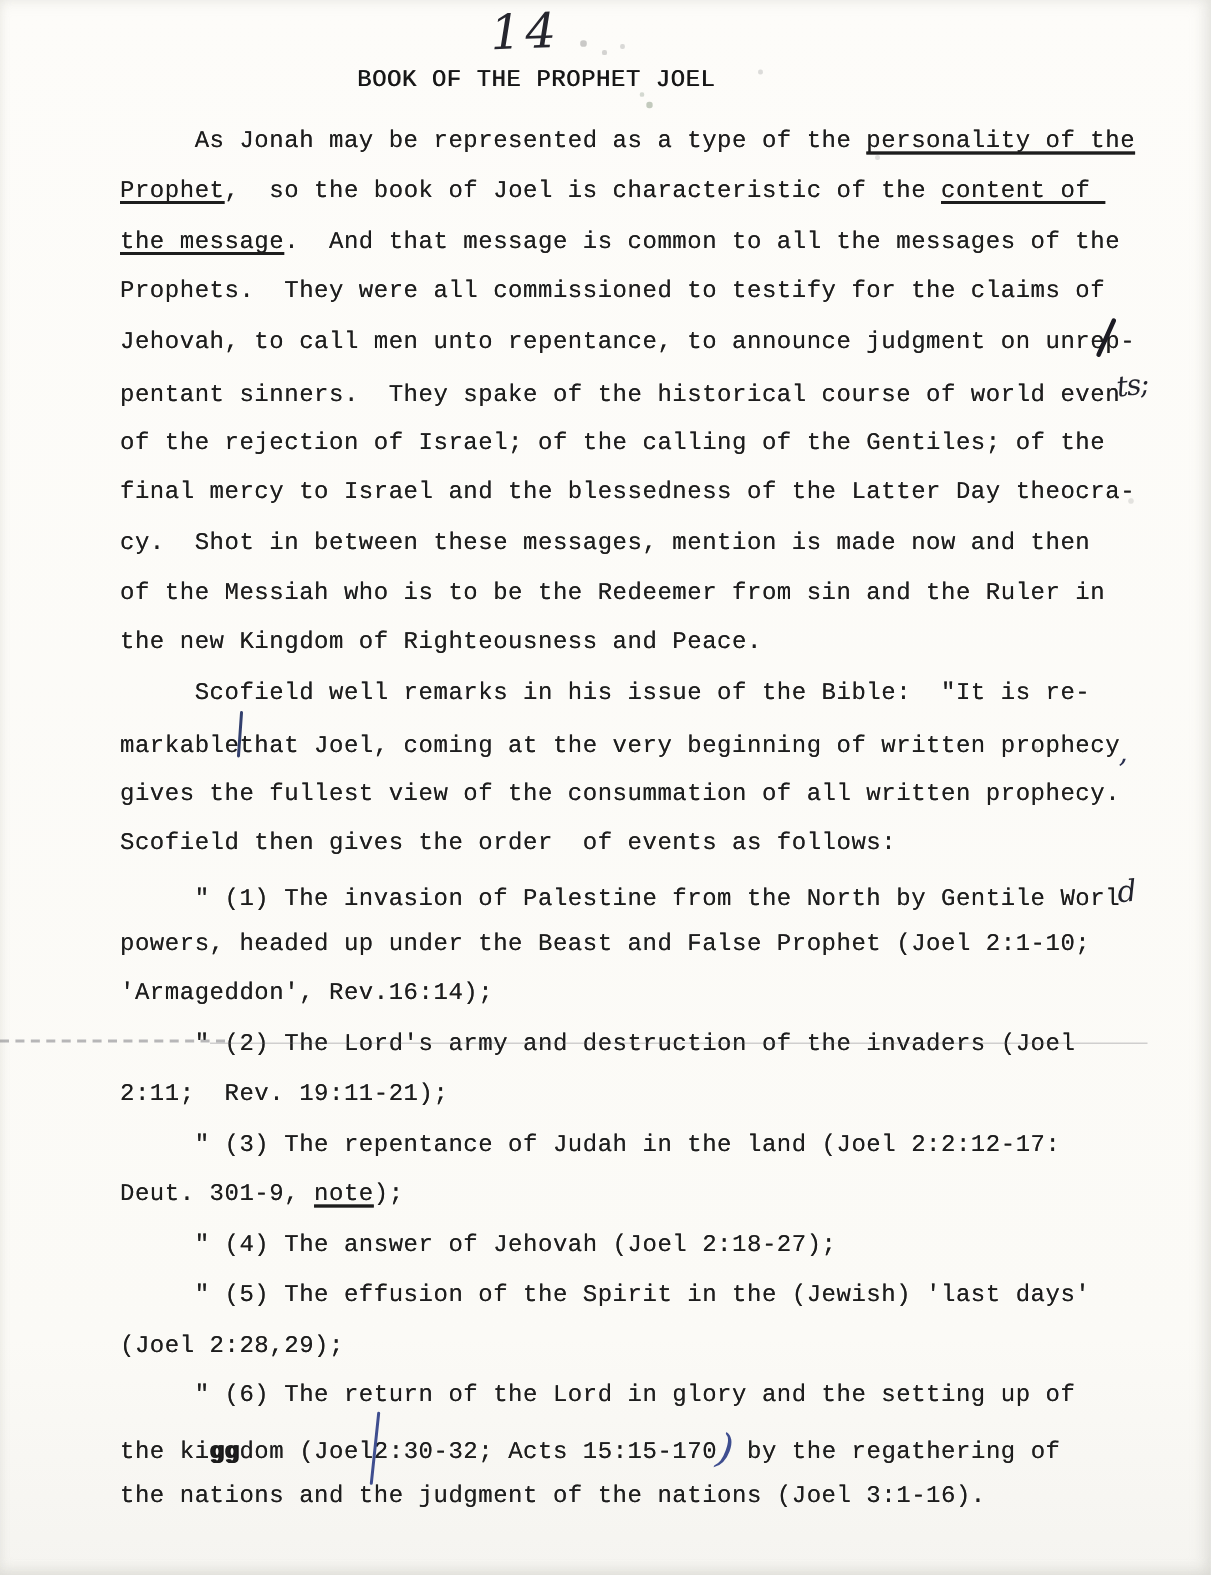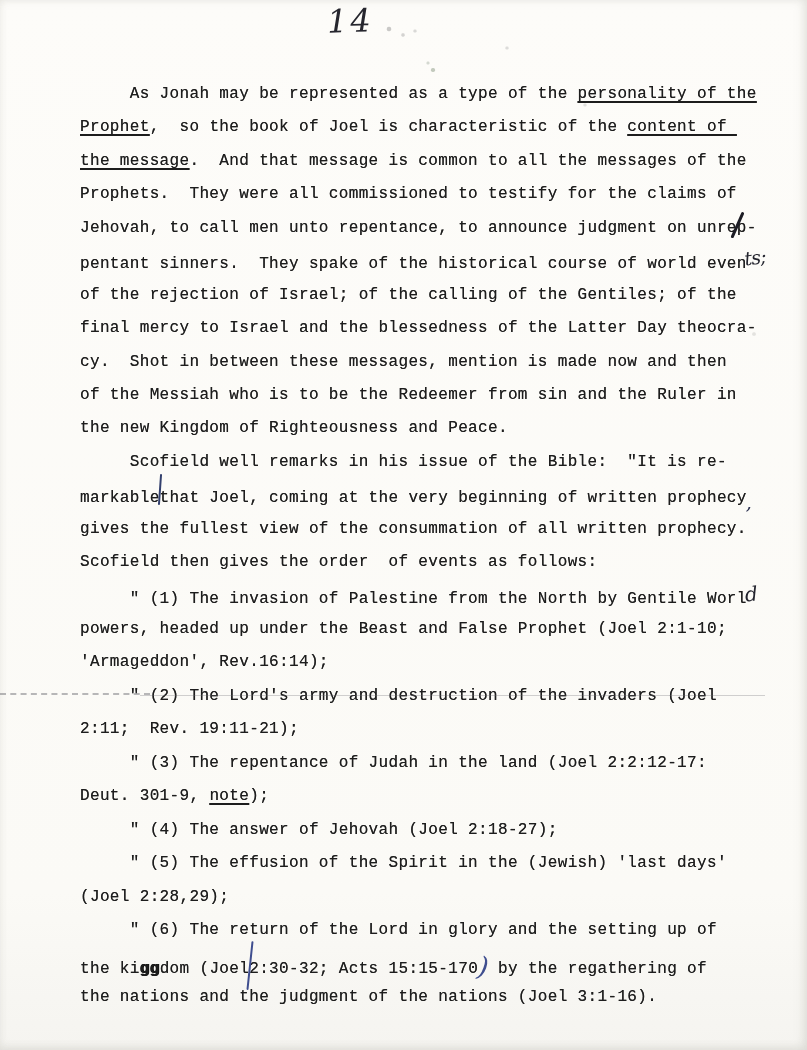--- a/index.html
+++ b/index.html
@@ -57,20 +57,21 @@
       753px 333px 0 .8px rgba(150,150,148,.25);
   }
 </style>
 </head>
 <body>
 
 <div class="page">
 
   <div class="pagenum">14</div>
 
+  <div class="title">BOOK OF THE PROPHET JOEL</div>
 
   <div class="body" id="doc-body"><div class="line"><span>     As Jonah may be represented as a type of the </span><span class="u">personality of the</span></div><div class="line"><span class="u">Prophet</span><span>,  so the book of Joel is characteristic of the </span><span class="u">content of </span></div><div class="line"><span class="u">the message</span><span>.  And that message is common to all the messages of the</span></div><div class="line"><span>Prophets.  They were all commissioned to testify for the claims of</span></div><div class="line"><span>Jehovah, to call men unto repentance, to announce judgment on unrep-</span></div><div class="line"><span>pentant sinners.  They spake of the historical course of world even</span><span class="ink ink-ts">ts;</span></div><div class="line"><span>of the rejection of Israel; of the calling of the Gentiles; of the</span></div><div class="line"><span>final mercy to Israel and the blessedness of the Latter Day theocra-</span></div><div class="line"><span>cy.  Shot in between these messages, mention is made now and then</span></div><div class="line"><span>of the Messiah who is to be the Redeemer from sin and the Ruler in</span></div><div class="line"><span>the new Kingdom of Righteousness and Peace.</span></div><div class="line"><span>     Scofield well remarks in his issue of the Bible:  "It is re-</span></div><div class="line"><span>markablethat Joel, coming at the very beginning of written prophecy</span><span class="ink ink-comma">,</span></div><div class="line"><span>gives the fullest view of the consummation of all written prophecy.</span></div><div class="line"><span>Scofield then gives the order  of events as follows:</span></div><div class="line"><span>     " (1) The invasion of Palestine from the North by Gentile Worl</span><span class="ink ink-d">d</span></div><div class="line"><span>powers, headed up under the Beast and False Prophet (Joel 2:1-10;</span></div><div class="line"><span>'Armageddon', Rev.16:14);</span></div><div class="line"><span>     " (2) The Lord's army and destruction of the invaders (Joel</span></div><div class="line"><span>2:11;  Rev. 19:11-21);</span></div><div class="line"><span>     " (3) The repentance of Judah in the land (Joel 2:2:12-17:</span></div><div class="line"><span>Deut. 301-9, </span><span class="u">note</span><span>);</span></div><div class="line"><span>     " (4) The answer of Jehovah (Joel 2:18-27);</span></div><div class="line"><span>     " (5) The effusion of the Spirit in the (Jewish) 'last days'</span></div><div class="line"><span>(Joel 2:28,29);</span></div><div class="line"><span>     " (6) The return of the Lord in glory and the setting up of</span></div><div class="line"><span>the ki</span><span class="os">gg</span><span>dom (Joel</span><span>2:30-32; Acts 15:15-170</span><span class="ink ink-paren">)</span><span> by the regathering of</span></div><div class="line"><span>the nations and the judgment of the nations (Joel 3:1-16).</span></div></div>
 
   <div class="mark slash-unrep"></div>
   <div class="mark caret-markable"></div>
   <div class="mark caret-joel"></div>
   <div class="mark crease-dashes"></div>
   <div class="mark crease"></div>
   <div class="specks"></div>
 

